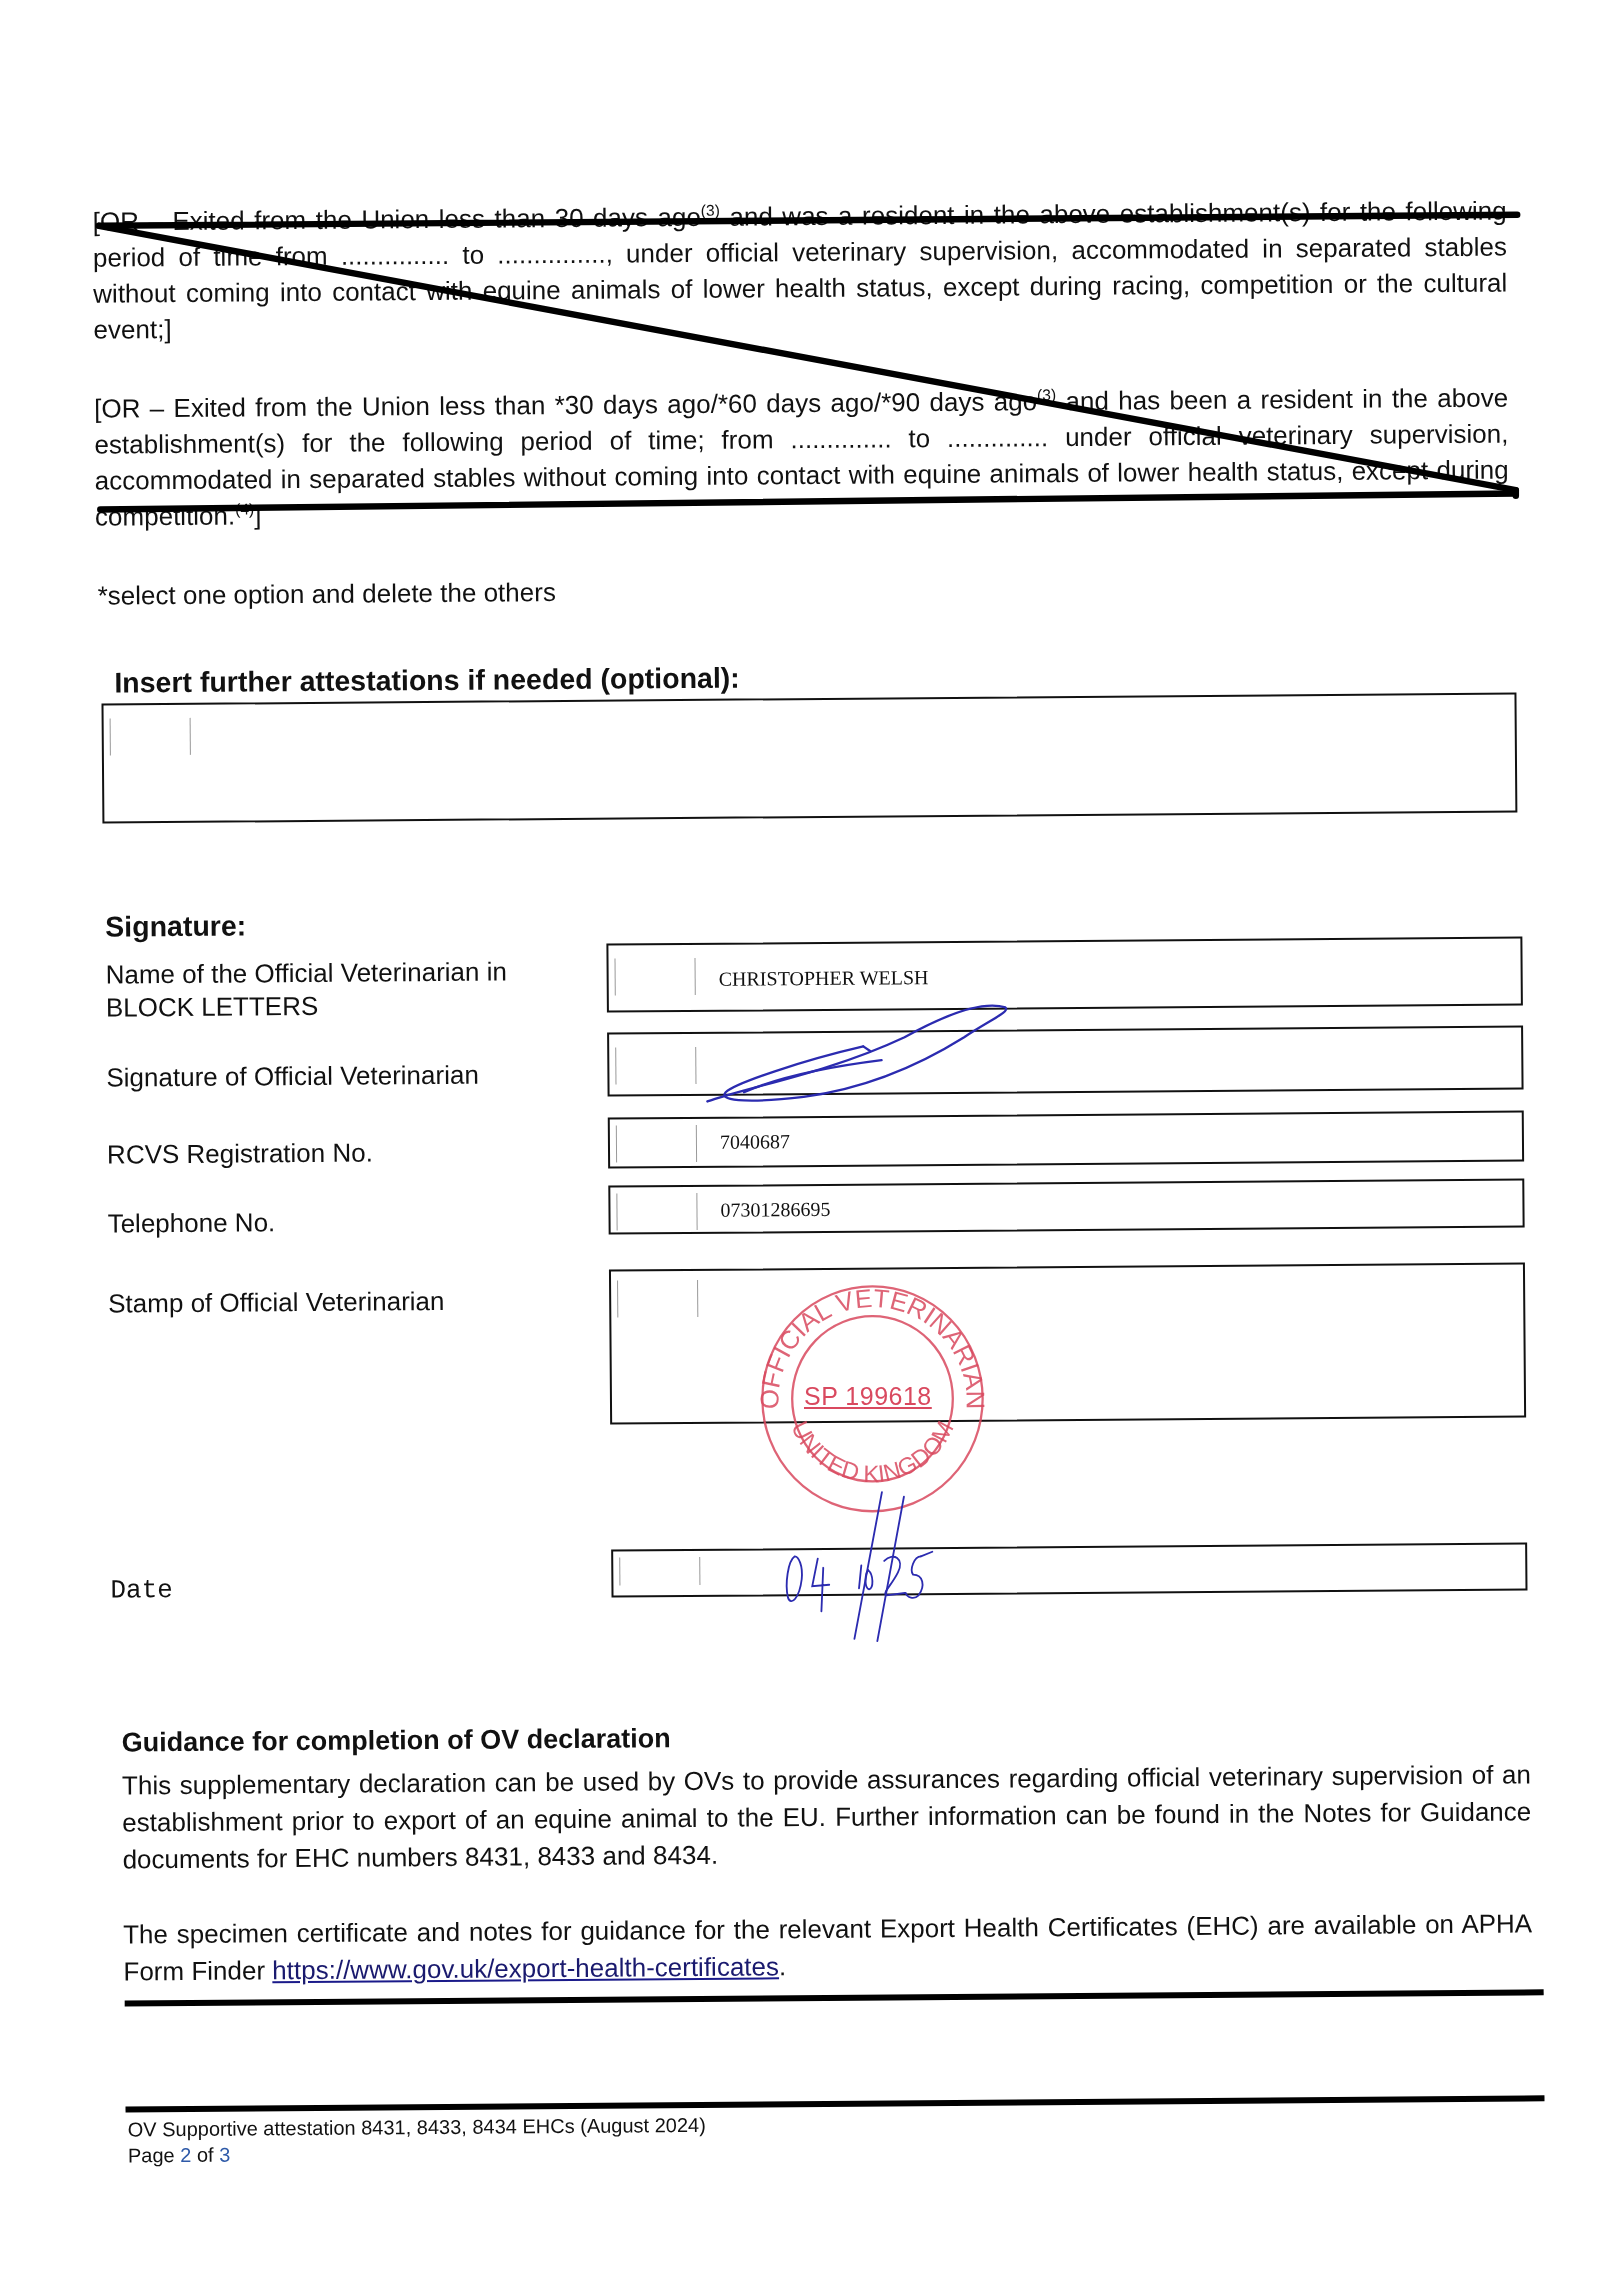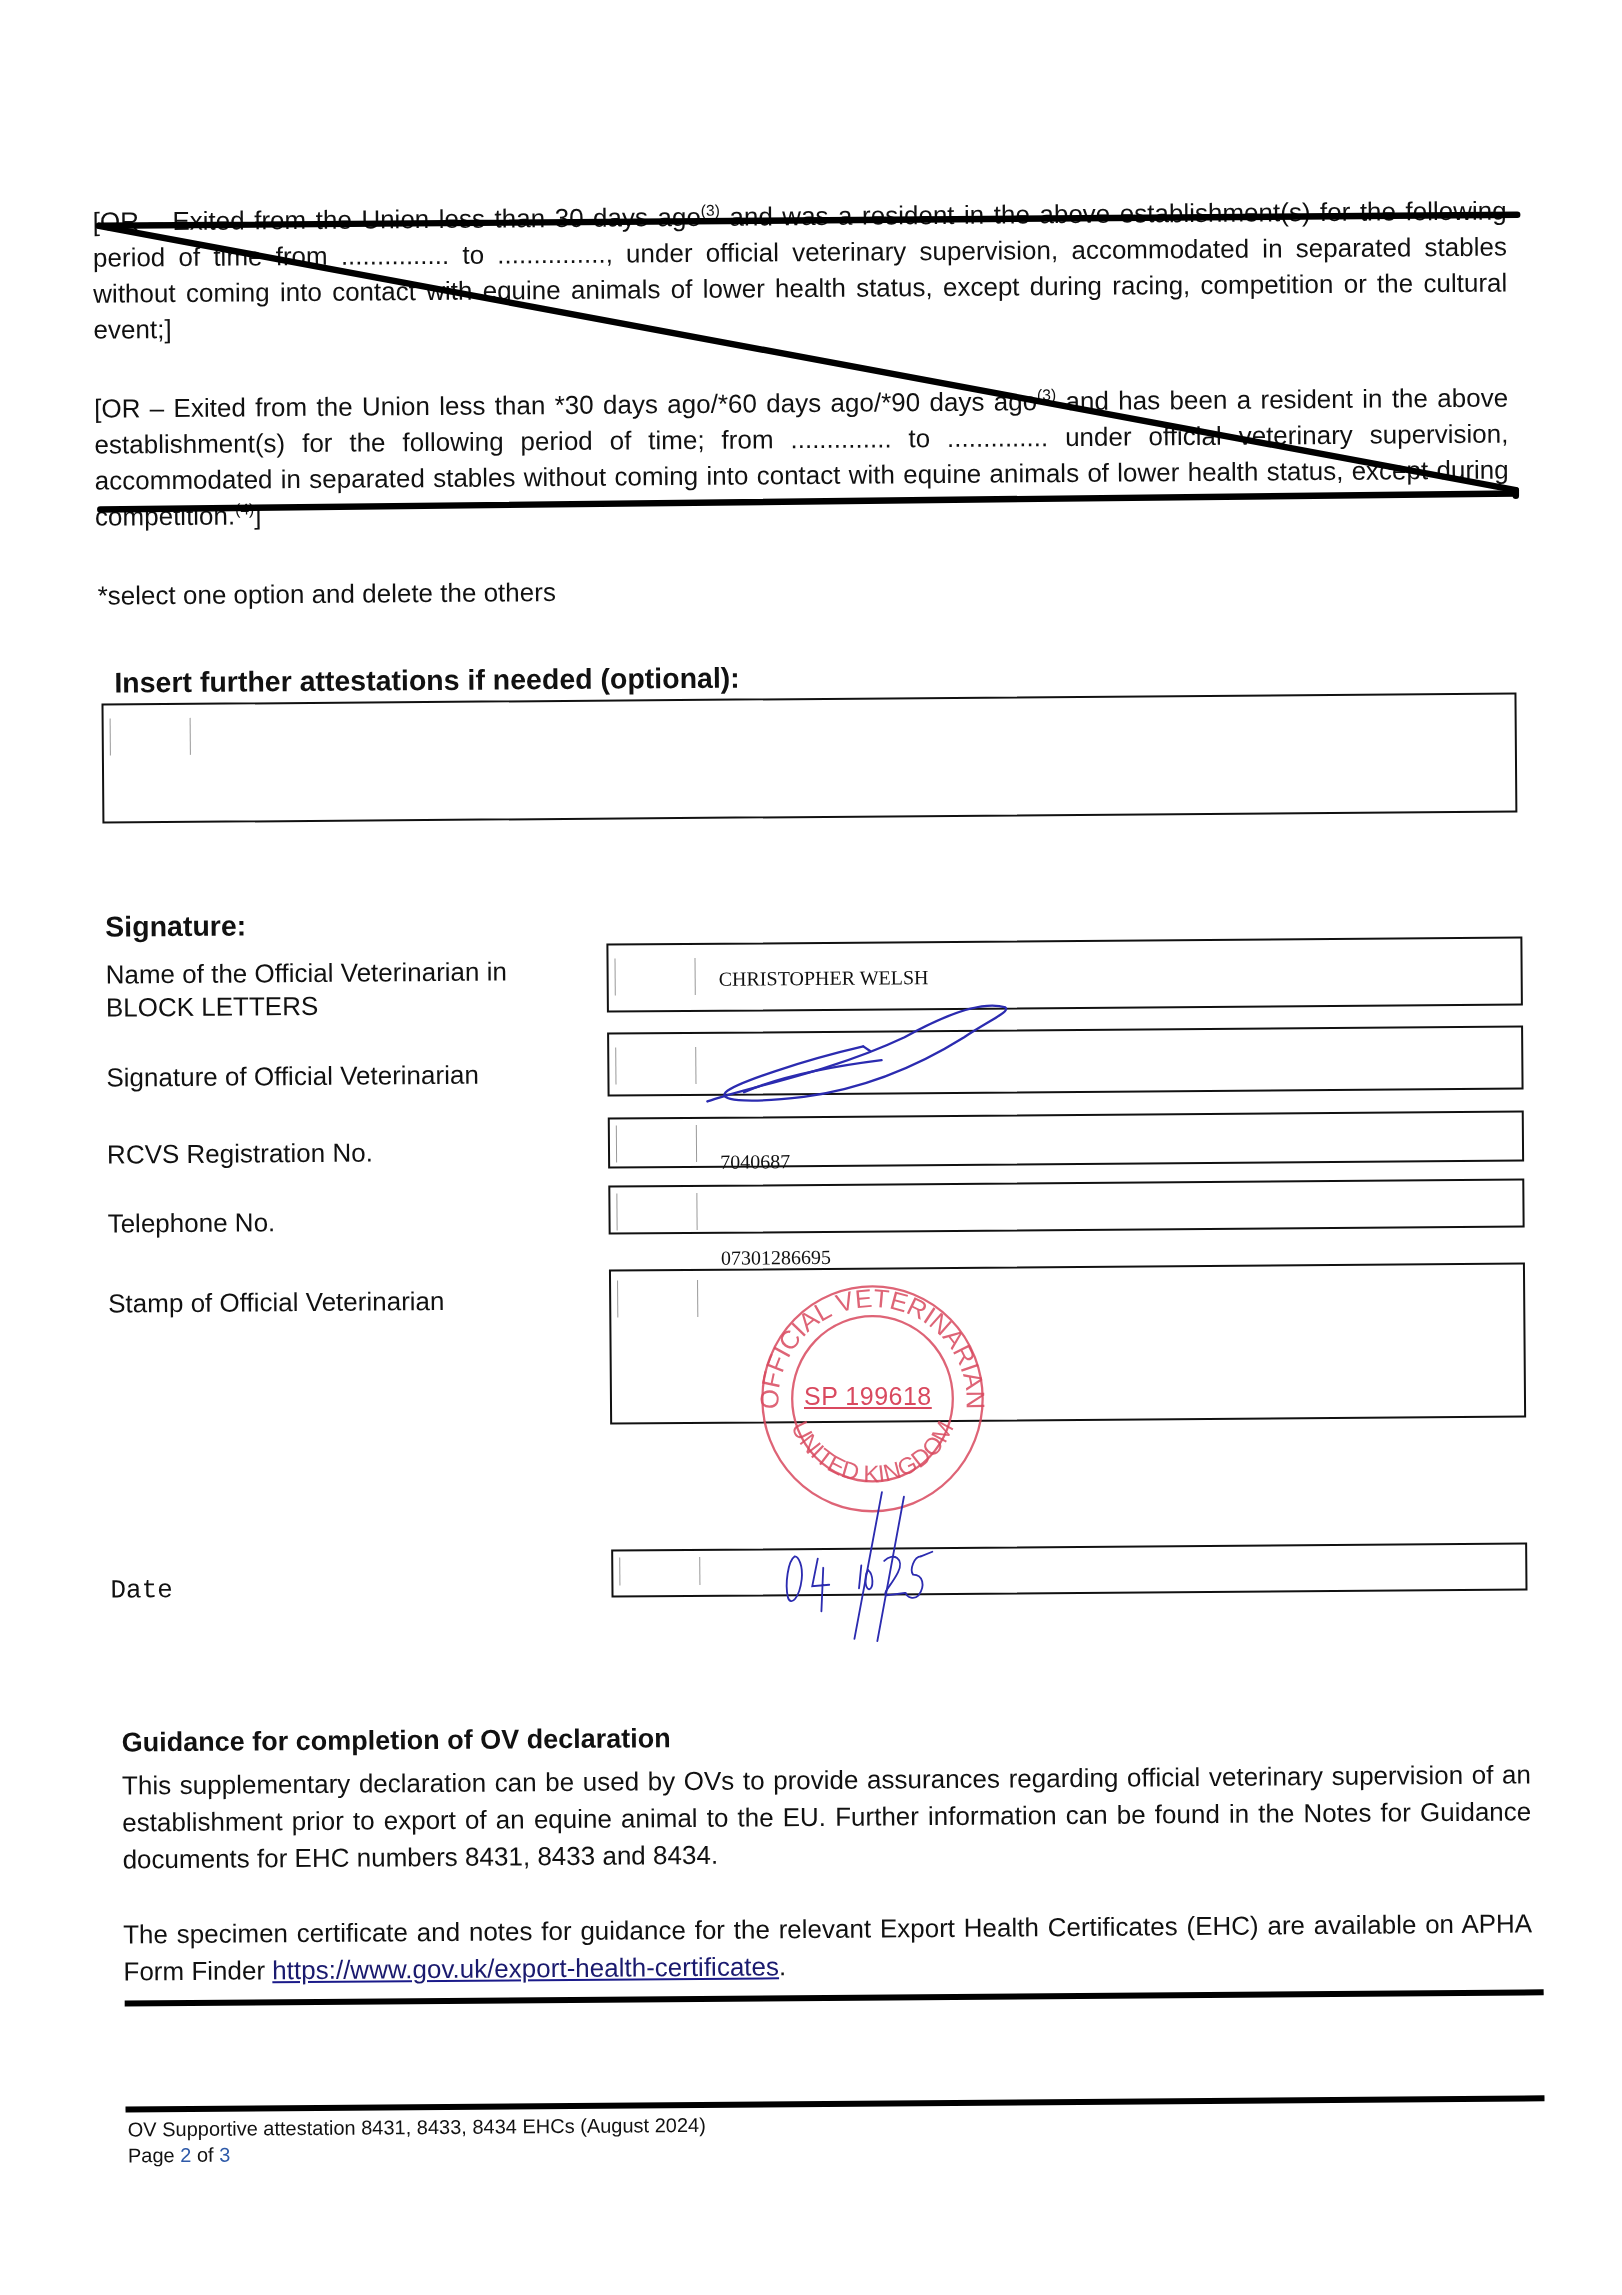--- a/index.html
+++ b/index.html
@@ -78,30 +78,30 @@
           <i></i>
         </div>
   </div>
 
   <div class="lbl" style="top:1133px;">RCVS Registration No.</div>
   <div class="fbox" style="top:1116px; height:51px;">
     <div class="field-ticks" style="top:6.4px;">
           <i></i>
           <i></i>
         </div>
-    <div class="fval" style="top:12px;margin-top:20px;">7040687</div>
+    <div class="fval" style="top:12px;">7040687</div>
   </div>
 
   <div class="lbl" style="top:1202px;">Telephone No.</div>
   <div class="fbox" style="top:1184px; height:49px;">
     <div class="field-ticks" style="top:6.4px;">
           <i></i>
           <i></i>
         </div>
-    <div class="fval" style="top:12px;margin-top:48px;">07301286695</div>
+    <div class="fval" style="top:12px;">07301286695</div>
   </div>
 
   <div class="lbl" style="top:1282px;">Stamp of Official Veterinarian</div>
   <div class="fbox" style="top:1268px; height:155px;">
     <div class="field-ticks" style="top:9.2px;">
           <i></i>
           <i></i>
         </div>
   </div>
 

